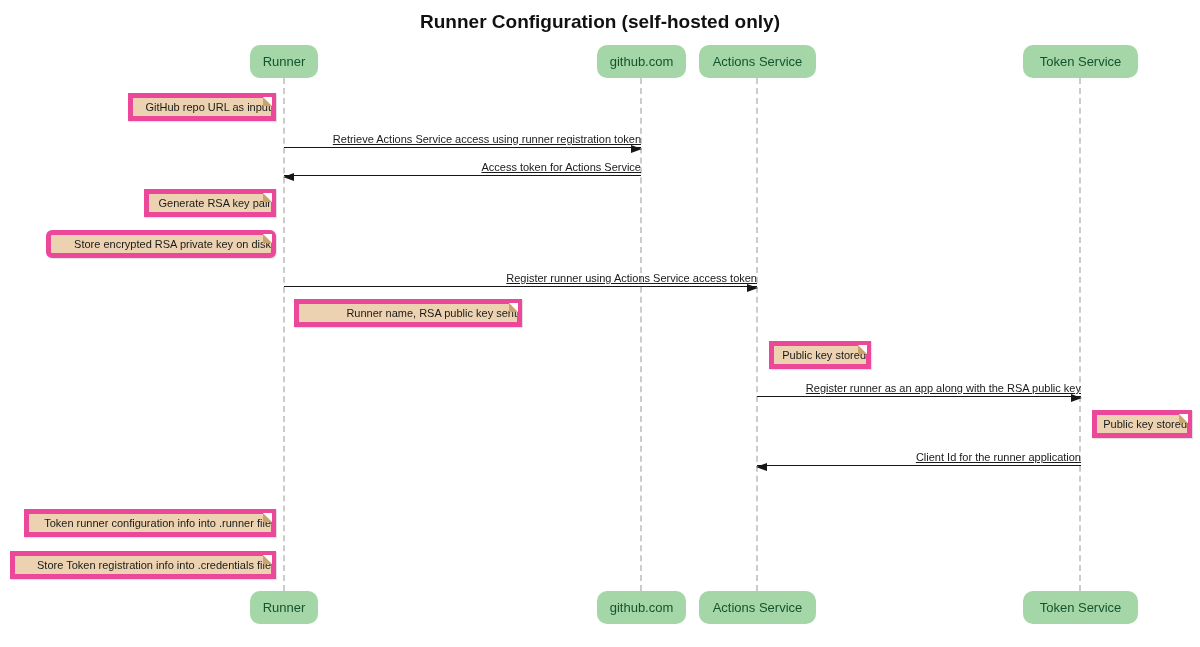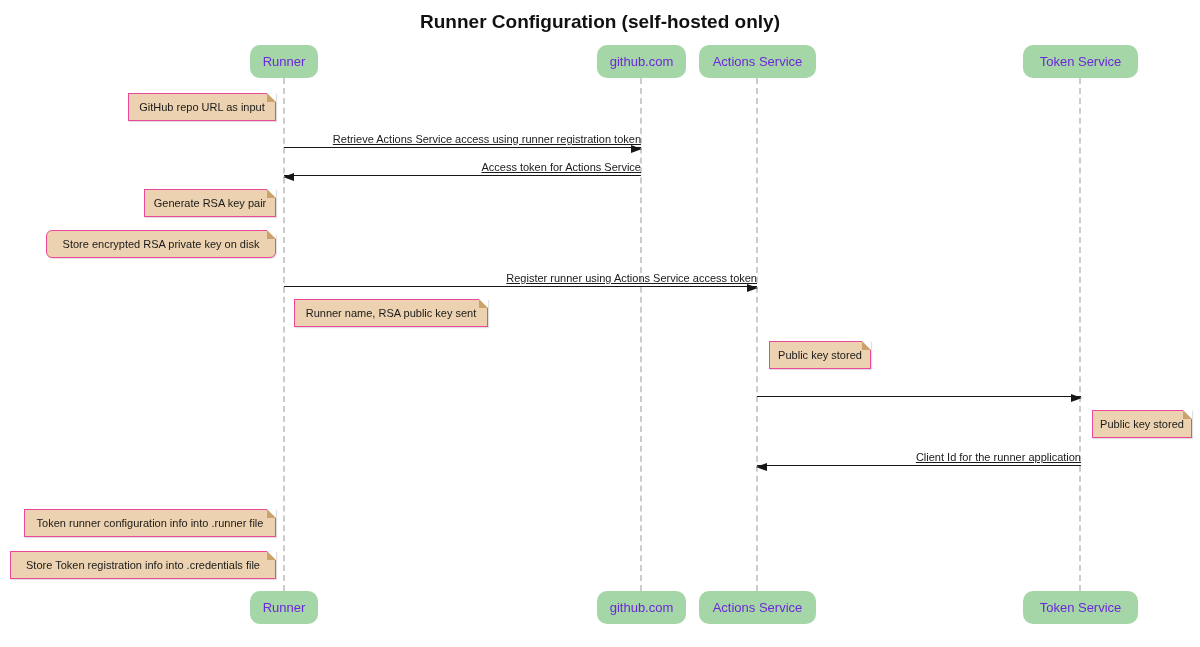--- a/index.html
+++ b/index.html
@@ -7,38 +7,38 @@
     position:relative;width:1200px;height:647px;background:#ffffff;overflow:hidden;
     font-family:"Liberation Sans","DejaVu Sans",sans-serif;color:#1a1a1a;
   }
   .title{
     position:absolute;top:11px;left:0;width:1200px;text-align:center;
     font-size:19px;font-weight:bold;color:#111;
   }
   .actor{
     position:absolute;height:33px;background:#a5d6a7;border-radius:10px;
     display:flex;align-items:center;justify-content:center;
-    font-size:13px;color:#6d28d9;box-sizing:border-box;
+    font-size:13px;color:#14532d;box-sizing:border-box;
   }
   .lifeline{
     position:absolute;top:78px;height:513px;width:0;
     border-left:2px dashed #cccccc;
   }
   .message{position:absolute;height:18px;}
   .msg-label{
     position:absolute;bottom:3px;left:0;width:100%;text-align:right;
     font-size:11px;color:#1a1a1a;white-space:nowrap;text-decoration:underline;
   }
   .msg-line{position:absolute;bottom:0;left:0;right:0;border-top:1.4px solid #161616;}
   .arrowhead{position:absolute;width:0;height:0;border-style:solid;bottom:-5px;}
   .arrowhead.right{right:-1px;border-width:4.5px 0 4.5px 11px;border-color:transparent transparent transparent #161616;}
   .arrowhead.left{left:-1px;border-width:4.5px 11px 4.5px 0;border-color:transparent #161616 transparent transparent;}
   .note{
-    position:absolute;height:28px;background:#ecd2b0;border:1px solid #ec4899;
-    box-sizing:border-box;display:flex;align-items:center;justify-content:center;
+    position:absolute;height:28px;background:#ecd2b0;border:5px solid #ec4899;
+    box-sizing:border-box;display:flex;align-items:center;justify-content:flex-end;
     font-size:11px;color:#1a1a1a;white-space:nowrap;
     box-shadow:1px 1px 1px rgba(0,0,0,0.12);
   }
   .note-fold{
     position:absolute;top:-1px;right:-1px;width:0;height:0;border-style:solid;
     border-width:0 9px 9px 0;border-color:#ffffff #ffffff #c9a36b #c9a36b;
   }
 </style>
 </head>
 <body>
@@ -67,21 +67,21 @@
     <span class="note-fold"></span>
   </div>
   <div class="note" style="left:144px;top:189px;width:132px;">
     <span>Generate RSA key pair</span>
     <span class="note-fold"></span>
   </div>
   <div class="note" style="left:46px;top:230px;width:230px;border-radius:6px;">
     <span>Store encrypted RSA private key on disk</span>
     <span class="note-fold"></span>
   </div>
-  <div class="note" style="left:294px;top:299px;width:194px;">
+  <div class="note" style="left:294px;top:299px;width:228px;">
     <span>Runner name, RSA public key sent</span>
     <span class="note-fold"></span>
   </div>
   <div class="note" style="left:769px;top:341px;width:102px;">
     <span>Public key stored</span>
     <span class="note-fold"></span>
   </div>
   <div class="note" style="left:1092px;top:410px;width:100px;">
     <span>Public key stored</span>
     <span class="note-fold"></span>
@@ -107,20 +107,21 @@
     <div class="arrowhead left"></div>
   </div>
 
   <div class="message" style="left:284px;top:269px;width:473px;">
     <div class="msg-label">Register runner using Actions Service access token</div>
     <div class="msg-line"></div>
     <div class="arrowhead right"></div>
   </div>
 
   <div class="message" style="left:757px;top:379px;width:324px;">
+    <div class="msg-label">Register runner as an app along with the RSA public key</div>
     <div class="msg-line"></div>
     <div class="arrowhead right"></div>
   </div>
 
   <div class="message" style="left:757px;top:448px;width:324px;">
     <div class="msg-label">Client Id for the runner application</div>
     <div class="msg-line"></div>
     <div class="arrowhead left"></div>
   </div>
 

